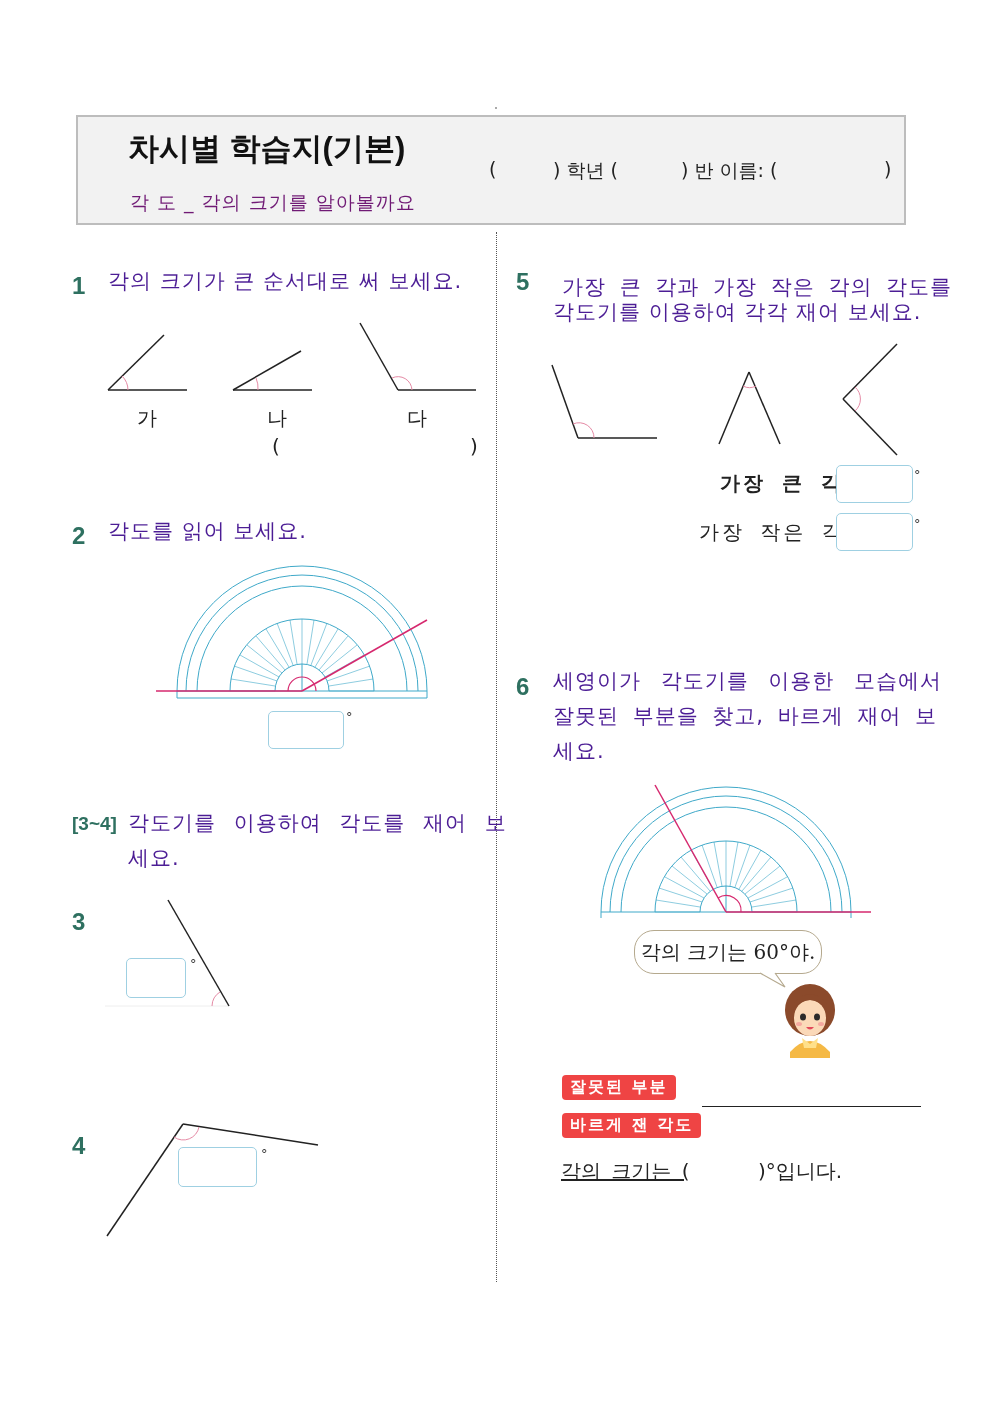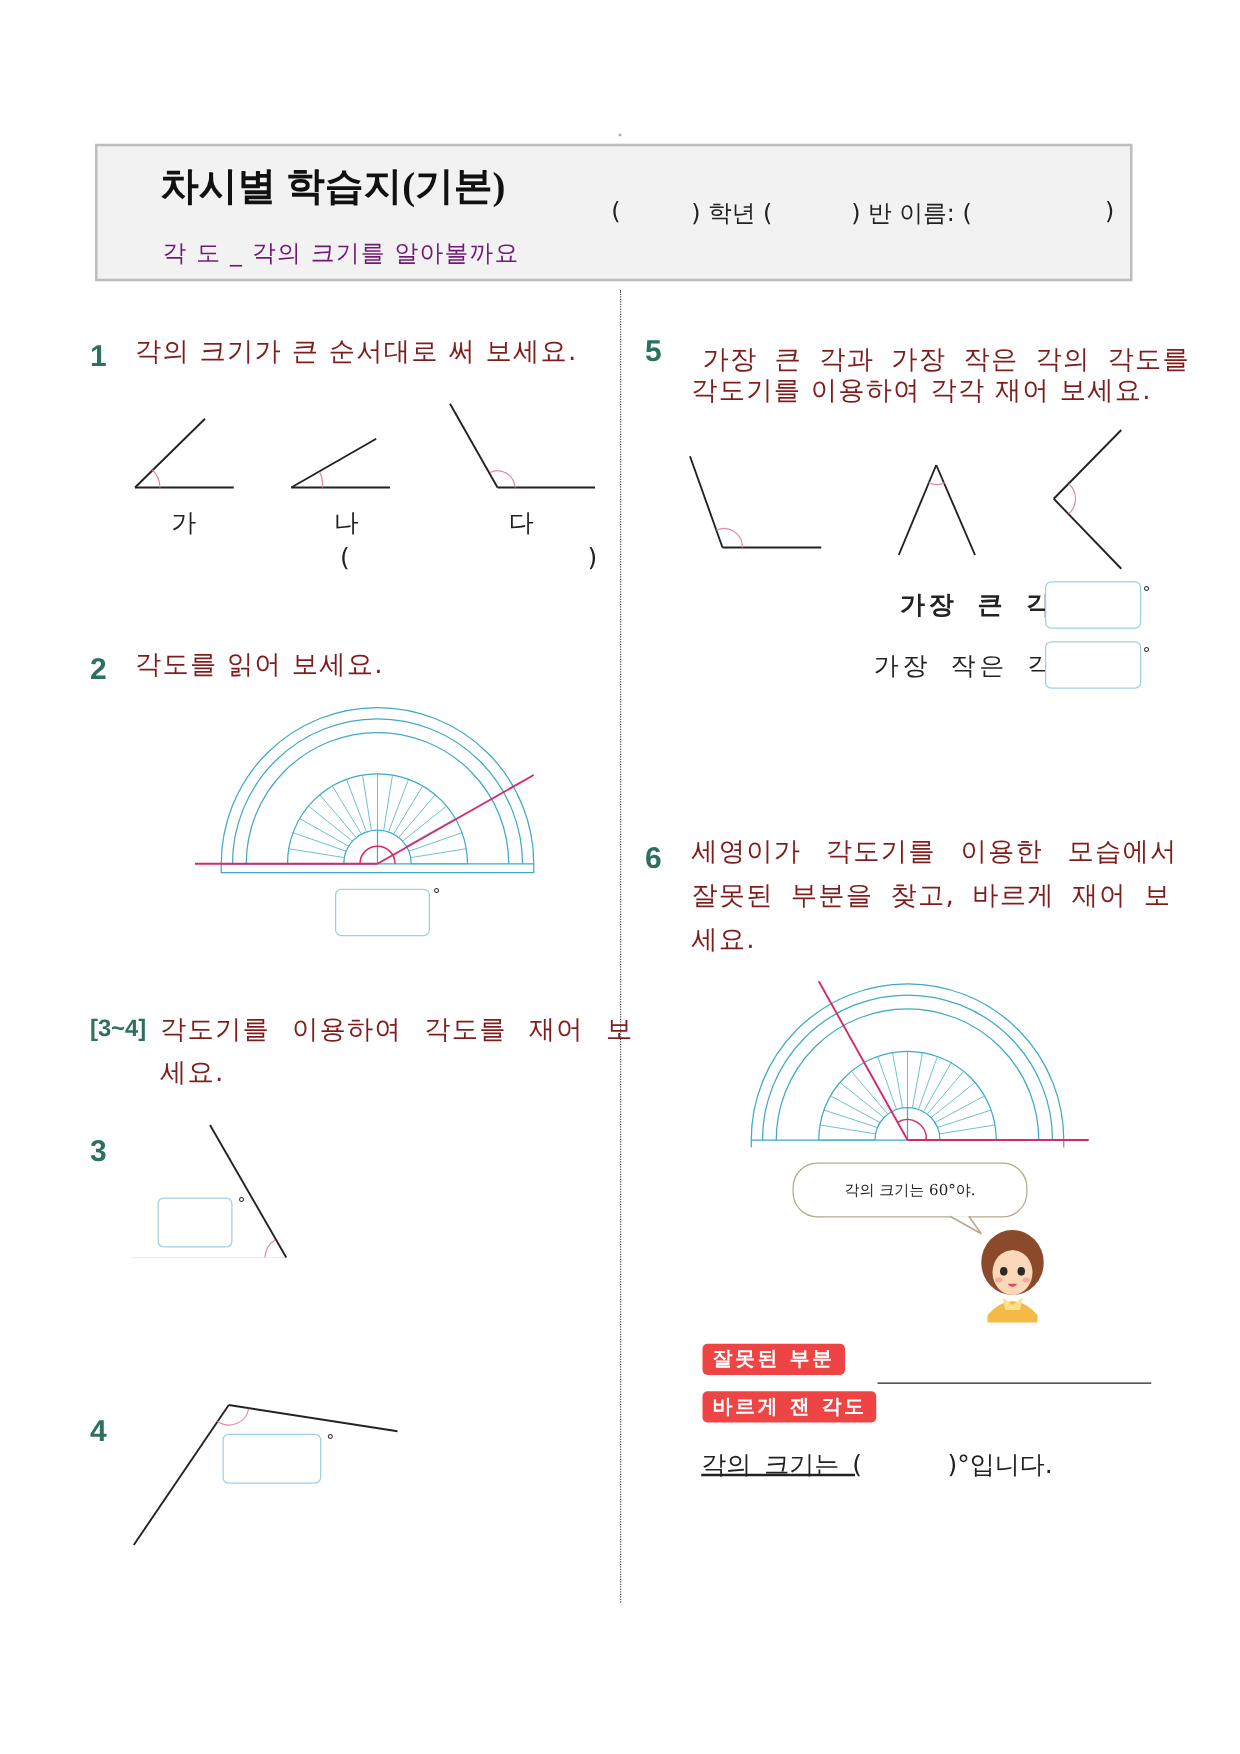--- a/index.html
+++ b/index.html
@@ -1,29 +1,29 @@
 <!DOCTYPE html>
 <html><head>
 <meta charset="utf-8">
 <style>
   html, body { margin:0; padding:0; background:#ffffff; }
   body { width:992px; height:1403px; position:relative; font-family:"DejaVu Sans", sans-serif; color:#222; overflow:hidden; }
   .abs { position:absolute; }
   .header-box { left:76px; top:115px; width:830px; height:110px; background:#f2f2f2; border:2px solid #bdbdbd; box-sizing:border-box; }
-  .title { left:128px; top:128px; font-size:31px; font-weight:bold; letter-spacing:0px; color:#111; font-family:Liberation Serif, serif; }
+  .title { left:128px; top:128px; font-size:31px; font-weight:bold; letter-spacing:0px; color:#111; font-family:Liberation Sans, sans-serif; }
   .subtitle { left:130px; top:190px; font-size:19px; color:#701a75; letter-spacing:1px; }
   .grade { top:158px; font-size:19px; color:#222; }
   .divider { left:496px; top:232px; width:0; height:1050px; border-left:1px dotted #555; }
   .qnum { font-size:24px; font-weight:bold; color:#2e7060; font-family:"Liberation Sans", sans-serif; }
-  .qtext { font-size:21px; color:#7f1d1d; line-height:35px; letter-spacing:1px; }
+  .qtext { font-size:21px; color:#4c1d95; line-height:35px; letter-spacing:1px; }
   .ans-box { border:1.5px solid #9fd0e2; border-radius:5px; background:#fff; box-sizing:border-box; }
   .deg { font-size:13px; color:#333; }
   .label { font-size:20px; color:#222; }
   .tag { background:#ef4444; color:#fff; font-size:16px; font-weight:bold; border-radius:4px; padding:2px 8px; letter-spacing:2px; }
-  .bubble { left:634px; top:930px; width:188px; height:44px; border:1.5px solid #b5a98e; border-radius:20px; background:#fff; box-sizing:border-box; font-family:"DejaVu Serif", serif; font-size:12px; text-align:center; line-height:42px; }
+  .bubble { left:634px; top:930px; width:188px; height:44px; border:1.5px solid #b5a98e; border-radius:20px; background:#fff; box-sizing:border-box; font-family:"DejaVu Serif", serif; font-size:20px; text-align:center; line-height:42px; }
   svg { position:absolute; overflow:visible; }
 </style>
 </head>
 <body>
 
 <div class="abs" style="left:495px;top:107px;width:2px;height:2px;background:#aaa;"></div>
 <div class="abs header-box"></div>
 <div class="abs title">차시별 학습지(기본)</div>
 <div class="abs subtitle">각 도 _ 각의 크기를 알아볼까요</div>
 <div class="abs grade" style="left:489px;">(</div>

